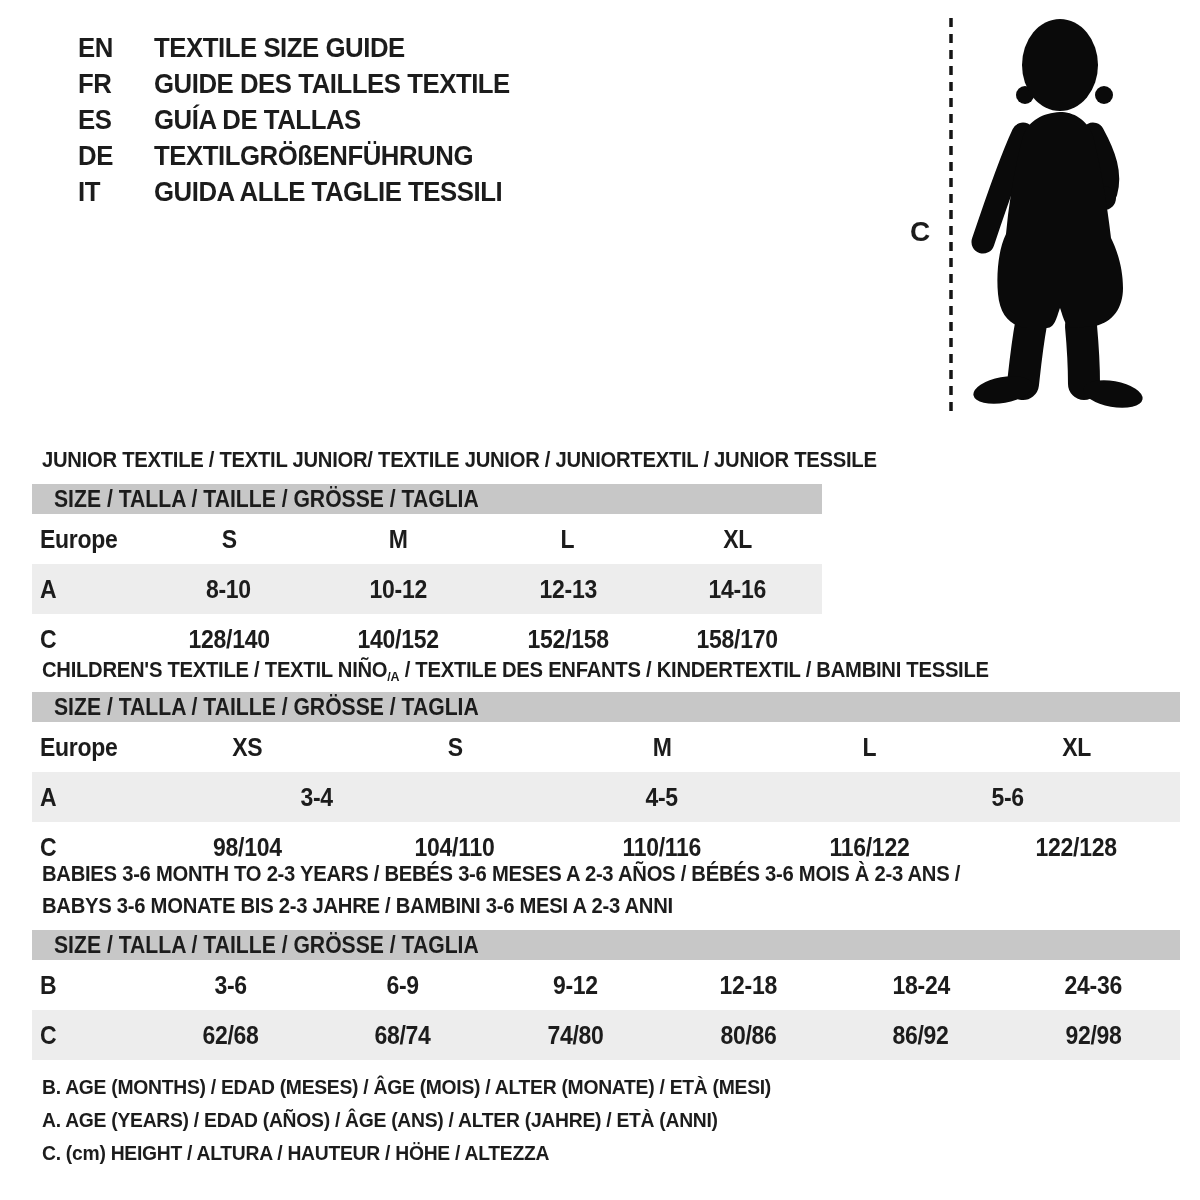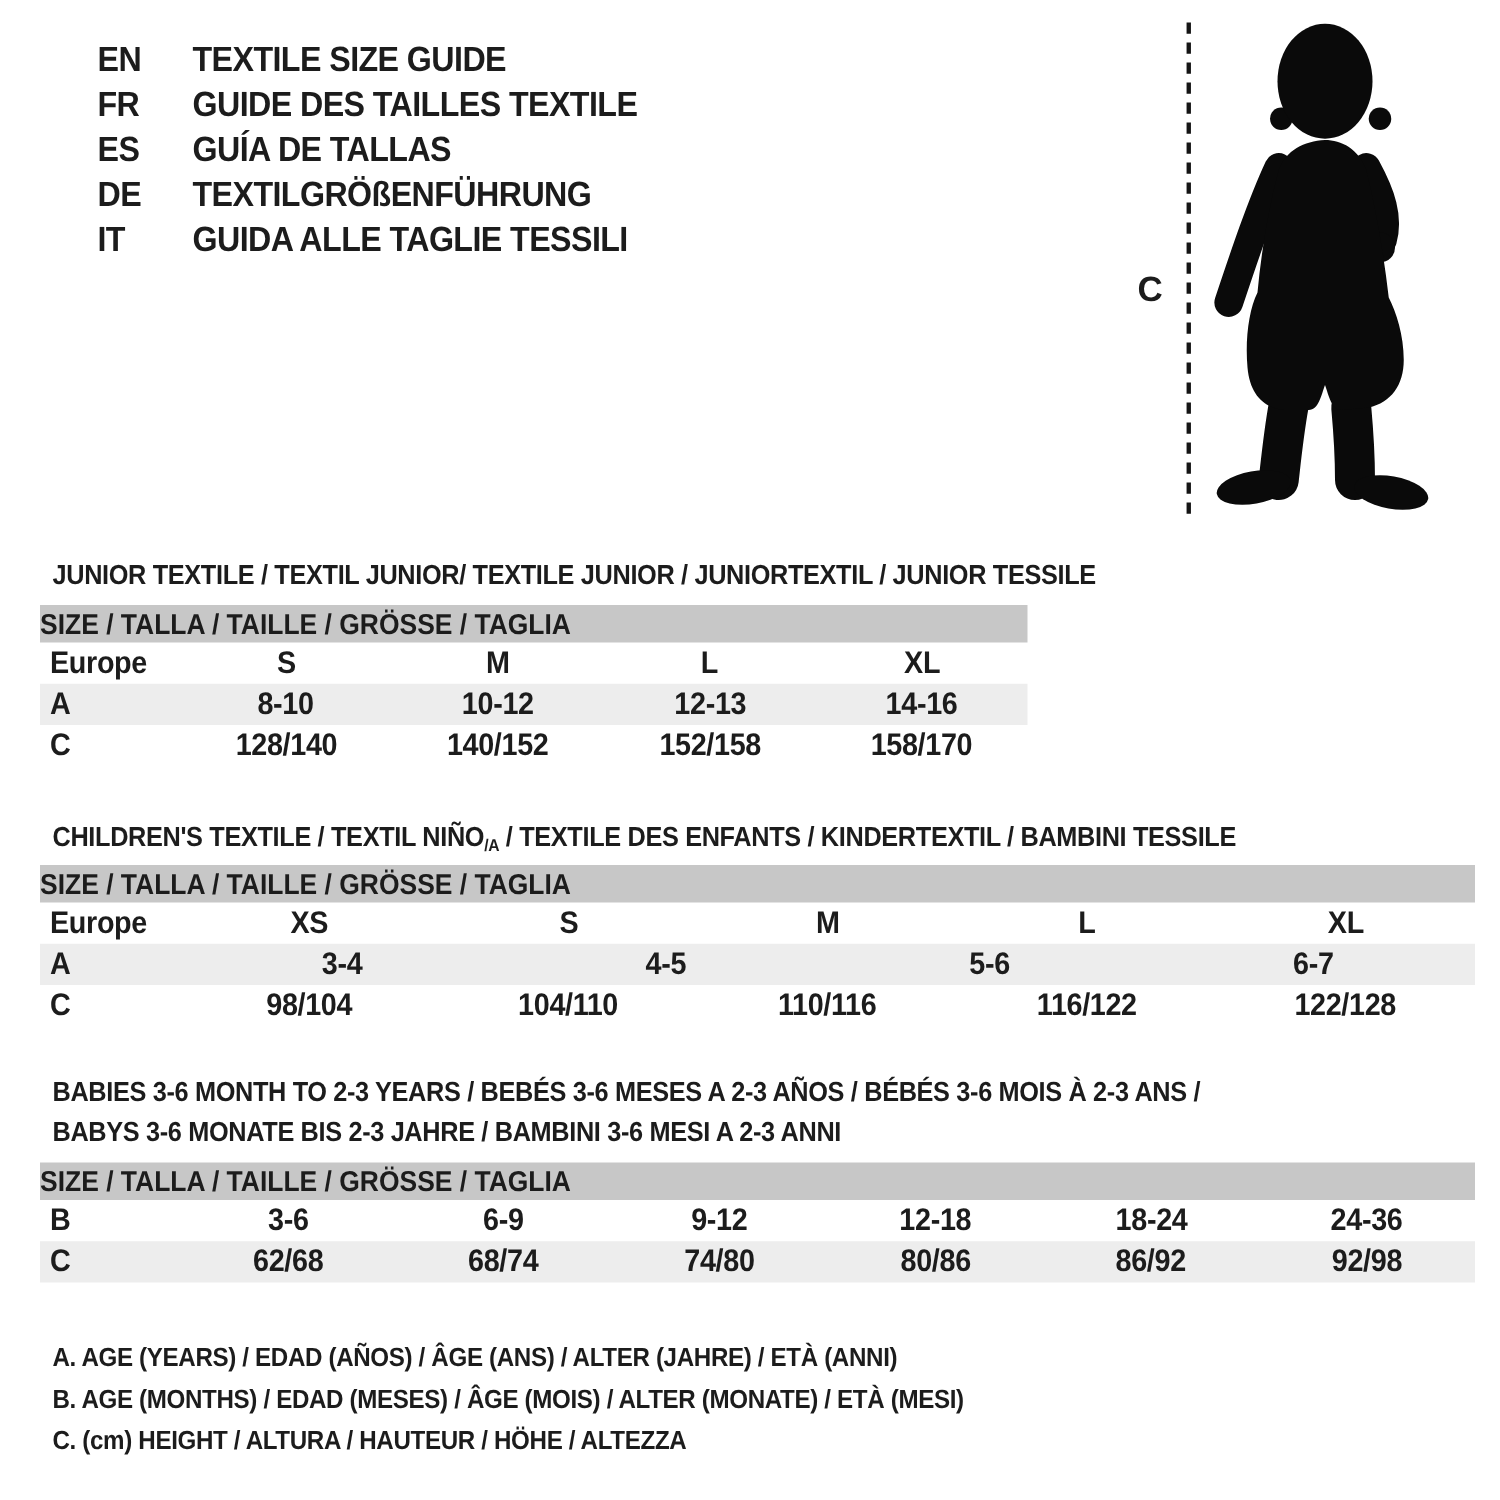--- a/index.html
+++ b/index.html
@@ -22,22 +22,22 @@
   .measure-line-svg{left:948px;top:16px;}
   .measure-label{left:910px;top:216px;font-size:28px;font-weight:700;}
   .baby-svg{left:963px;top:16px;}
 
   
   .sec-title{left:42px;font-size:22px;font-weight:700;line-height:24px;letter-spacing:-0.3px;margin-top:12px;}
   .subsz{font-size:0.62em;vertical-align:-0.28em;}
 
   
   .size-table{left:32px;}
-  .size-bar{height:30px;display:flex;align-items:center;padding-left:0;font-size:23px;font-weight:700;}
-  .trow{display:flex;height:33px;align-items:center;font-size:25px;font-weight:600;letter-spacing:-0.3px;}
+  .size-bar{height:30px;display:flex;align-items:center;padding-left:22px;font-size:23px;font-weight:700;}
+  .trow{display:flex;height:50px;align-items:center;font-size:25px;font-weight:600;letter-spacing:-0.3px;}
   .tlabel{flex:0 0 104px;padding-left:8px;}
   .tcell{flex:1;display:flex;justify-content:center;align-items:center;}
 
   
   .legend{left:42px;top:1070px;}
   .legend-line{height:33px;display:flex;align-items:center;font-size:21px;font-weight:700;letter-spacing:-0.3px;}
 </style>
 </head>
 <body style="background: rgb(255, 255, 255); color: rgb(28, 28, 28);">
 
@@ -184,23 +184,20 @@
         <div class="tlabel"><span class="cond">A</span></div>
         <div class="tcell">
           <span class="cond-c">3-4</span>
         </div>
         <div class="tcell">
           <span class="cond-c">4-5</span>
         </div>
         <div class="tcell">
           <span class="cond-c">5-6</span>
         </div>
-        <div class="tcell">
-          <span class="cond-c">6-7</span>
-        </div>
       </div>
       <div class="trow">
         <div class="tlabel"><span class="cond">C</span></div>
         <div class="tcell">
           <span class="cond-c">98/104</span>
         </div>
         <div class="tcell">
           <span class="cond-c">104/110</span>
         </div>
         <div class="tcell">
@@ -265,21 +262,21 @@
         </div>
         <div class="tcell">
           <span class="cond-c">92/98</span>
         </div>
       </div>
     </div>
 </div>
 
 <div class="abs legend">
   <div class="legend-line">
+      <span class="cond">B. AGE (MONTHS) / EDAD (MESES) / ÂGE (MOIS) / ALTER (MONATE) / ETÀ (MESI)</span>
+    </div>
+  <div class="legend-line">
       <span class="cond">A. AGE (YEARS) / EDAD (AÑOS) / ÂGE (ANS) / ALTER (JAHRE) / ETÀ (ANNI)</span>
-    </div>
-  <div class="legend-line">
-      <span class="cond">B. AGE (MONTHS) / EDAD (MESES) / ÂGE (MOIS) / ALTER (MONATE) / ETÀ (MESI)</span>
     </div>
   <div class="legend-line">
       <span class="cond">C. (cm) HEIGHT / ALTURA / HAUTEUR / HÖHE / ALTEZZA</span>
     </div>
 </div>
 
 </body></html>

